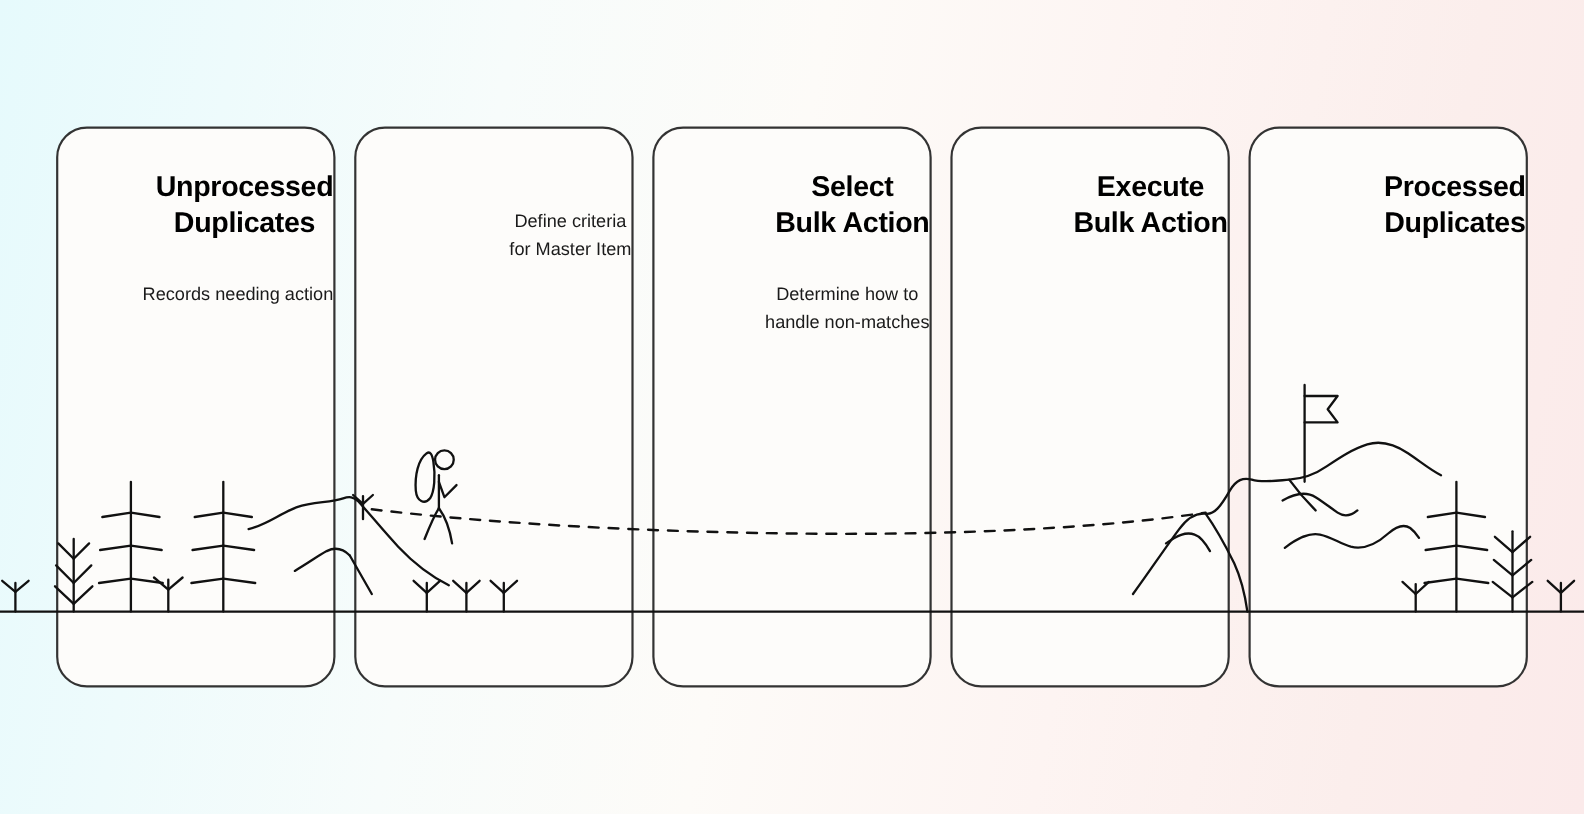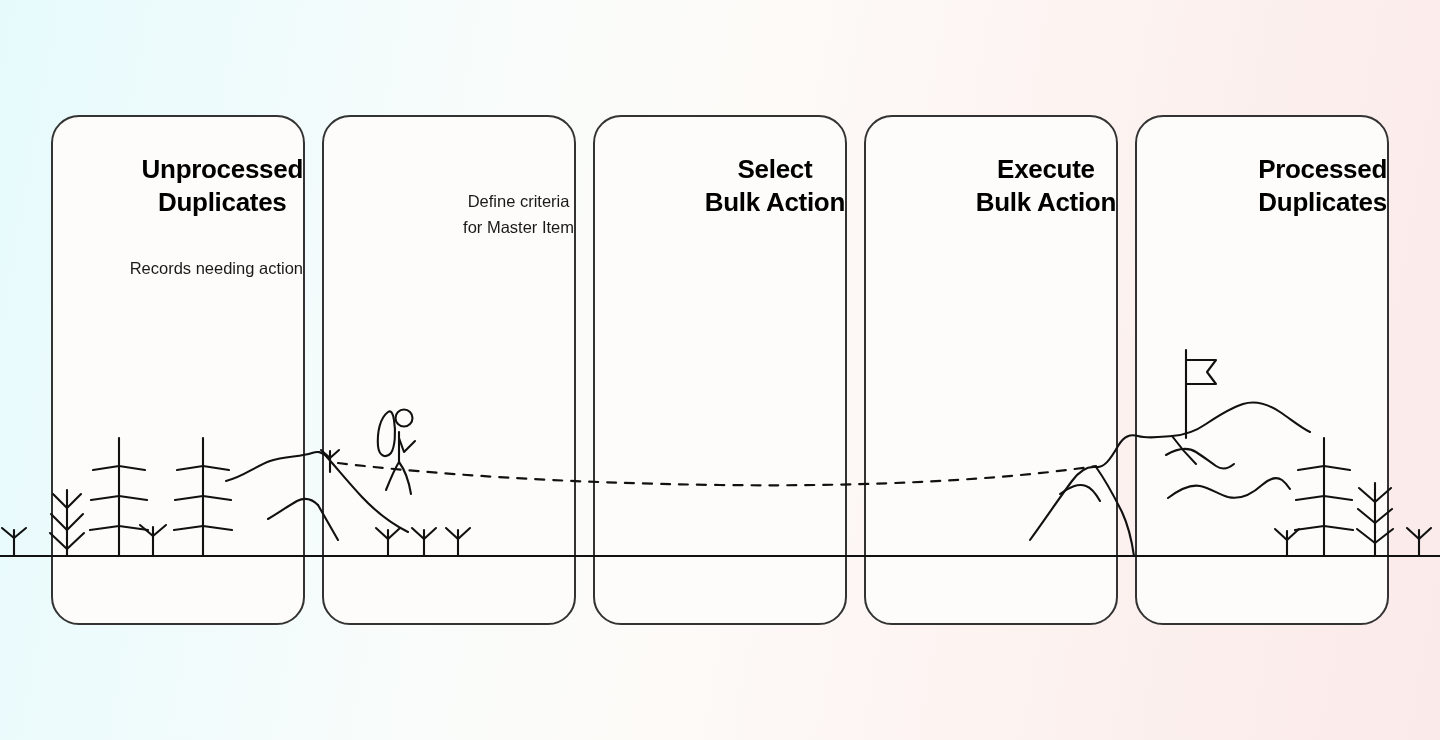--- a/index.html
+++ b/index.html
@@ -92,20 +92,22 @@
     </div>
 
     <div class="card">
       <div class="card-desc">Define criteria
 for Master Item</div>
     </div>
 
     <div class="card">
       <div class="card-title">Select
 Bulk Action</div>
+      <div class="card-desc">Determine how to
+handle non-matches</div>
     </div>
 
     <div class="card">
       <div class="card-title">Execute
 Bulk Action</div>
     </div>
 
     <div class="card">
       <div class="card-title">Processed
 Duplicates</div>

